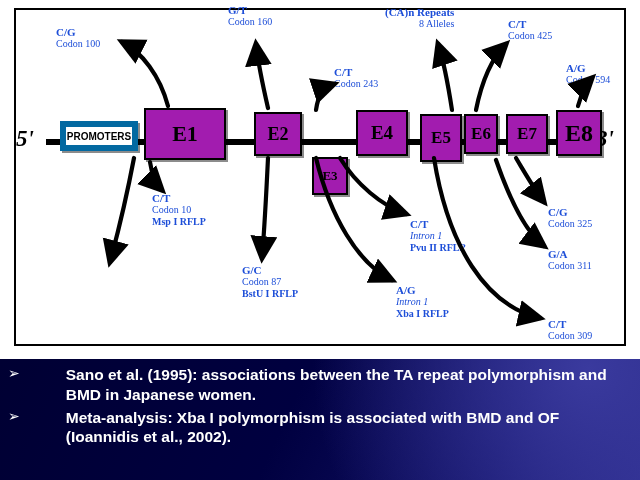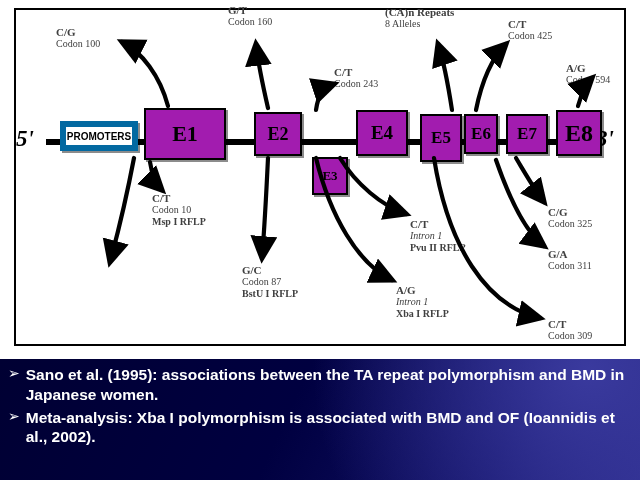--- a/index.html
+++ b/index.html
@@ -51,27 +51,27 @@
     box-sizing:border-box;display:flex;align-items:center;justify-content:center;
     font-family:"Liberation Sans", sans-serif;font-size:10px;font-weight:bold;color:#000;
     letter-spacing:0px;
     box-shadow:2px 2px 0 rgba(0,0,0,0.45);
   }
 
   
   .anno{
     position:absolute;
     font-family:"Liberation Serif", serif;
-    color:#404040;line-height:1.12;
+    color:#1d4ed8;line-height:1.12;
   }
   .anno .l1{font-size:11px;font-weight:bold;white-space:nowrap;}
   .anno .l2{font-size:10px;white-space:nowrap;}
   .anno .l3{font-size:10px;font-weight:bold;white-space:nowrap;}
   .anno .it{font-style:italic;font-size:10px;white-space:nowrap;}
-  .anno.center{text-align:left;}
+  .anno.center{text-align:right;}
 
   svg.arrows{position:absolute;left:0;top:0;width:640px;height:356px;pointer-events:none;}
 
   
   #bullets{
     position:absolute;left:0;top:356px;width:640px;height:124px;
     background:#00004c;
     background-image:
       radial-gradient(circle at 92% 8%, #3a3a9e 0%, rgba(58,58,158,0) 46%),
       linear-gradient(115deg,#000033 0%, #000040 45%, #111166 78%, #2a2a8a 100%);
@@ -82,21 +82,21 @@
   .bullet{
     display:flex;align-items:flex-start;
     color:#ffffff;font-family:"Liberation Sans", sans-serif;
     font-size:15.5px;font-weight:bold;line-height:1.28;
     margin-bottom:3px;
   }
   .bullet .marker{
     color:#ffffff;font-size:14px;line-height:1.28;margin-right:6px;flex:0 0 auto;
     font-family:"DejaVu Sans", sans-serif;
   }
-  .bullet .txt{flex:1 1 auto;}
+  .bullet .txt{flex:1 1 auto;margin-left:40px;}
 </style>
 </head>
 <body>
 
 <div id="stage">
 
   <div id="diagram">
 
     <div class="border-box"></div>
 

